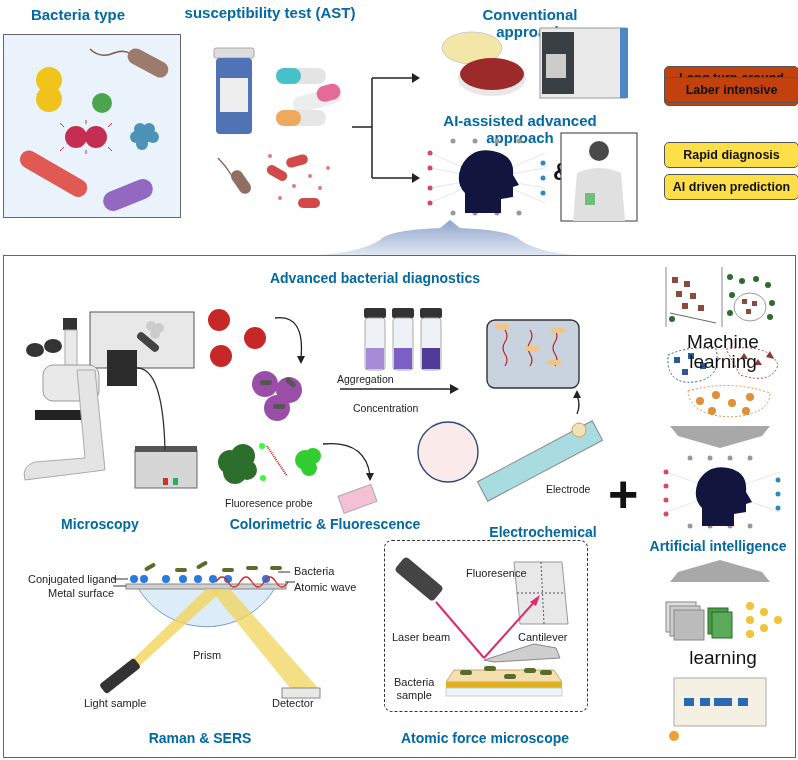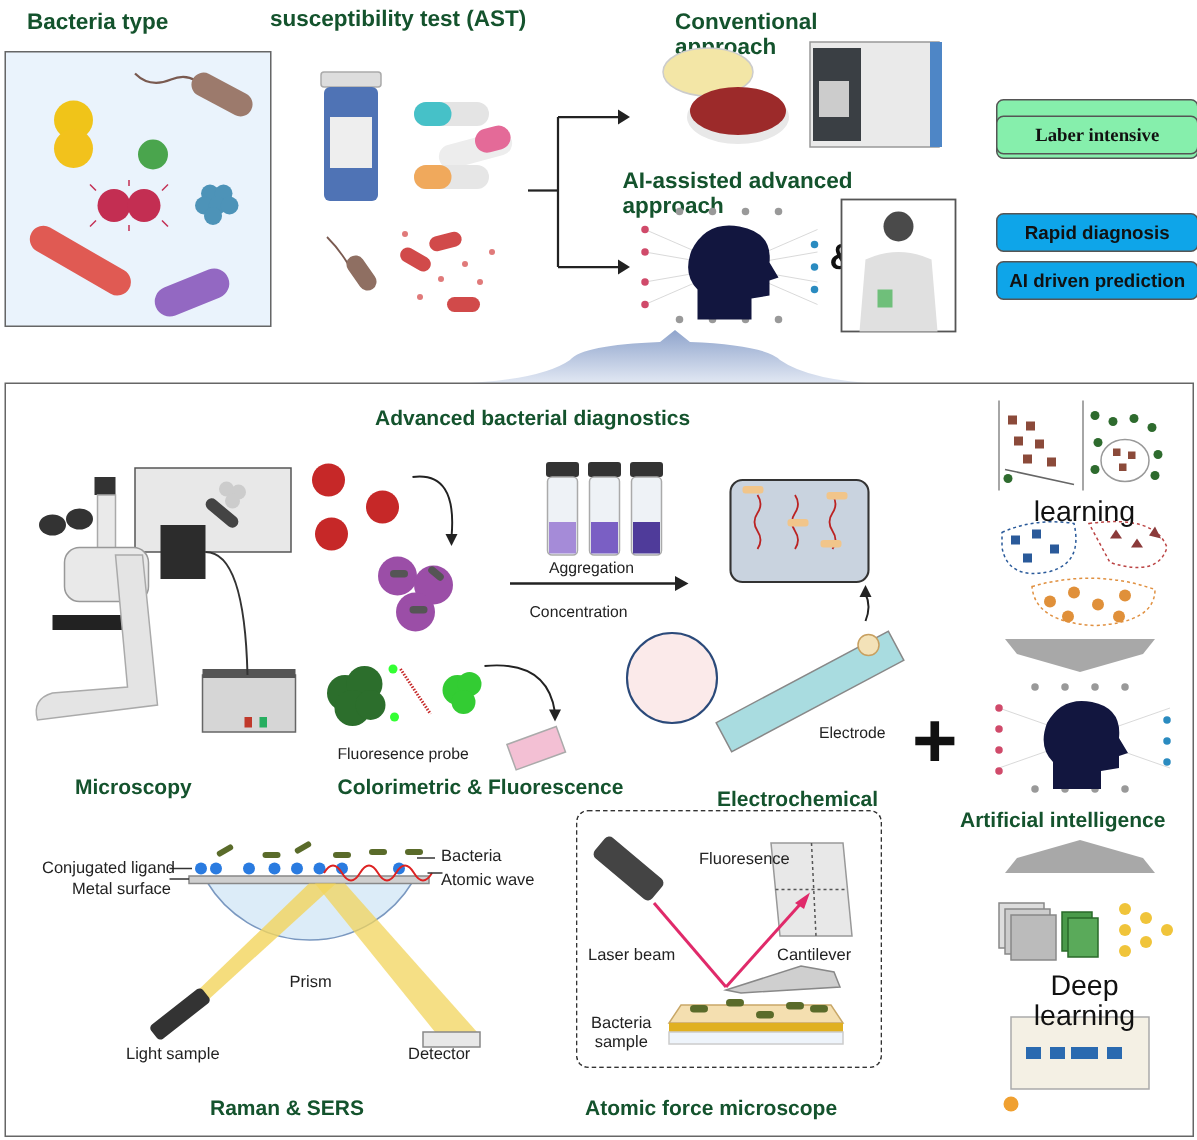--- a/index.html
+++ b/index.html
@@ -1,22 +1,22 @@
 <!DOCTYPE html>
 <html><head>
 <meta charset="utf-8">
 <style>
   html,body{margin:0;padding:0;background:#fff;}
   body{width:798px;height:760px;position:relative;overflow:hidden;font-family:"DejaVu Sans",sans-serif;color:#111;}
   .abs{position:absolute;}
-  .title{font-family:"Liberation Sans",sans-serif;font-weight:bold;font-size:15px;text-align:left;color:#14532d;}
+  .title{font-family:"Liberation Sans",sans-serif;font-weight:bold;font-size:15px;text-align:center;color:#0369a1;}
   .label{font-family:"Liberation Sans",sans-serif;font-size:11px;color:#222;}
   .pill{position:absolute;border:1px solid #555;border-radius:5px;font-family:"Liberation Sans",sans-serif;font-weight:bold;font-size:12.5px;text-align:center;display:flex;align-items:center;justify-content:center;line-height:15px;}
-  .gray{background:#86efac;font-family:Liberation Serif, serif;}
-  .blue{background:#0ea5e9;}
+  .gray{background:#c2410c;}
+  .blue{background:#fde047;}
   svg{position:absolute;overflow:visible;}
 </style>
 </head>
 <body>
 
 <div class="abs title" style="left:18px;top:6px;width:120px;">Bacteria type</div>
 
 <div class="abs" style="left:3px;top:34px;width:176px;height:182px;background:#eaf3fc;border:1.5px solid #666;">
   <svg width="176" height="182">
     <circle cx="45" cy="45" r="13" fill="#f0c419"></circle>
@@ -211,21 +211,21 @@
   <g fill="#33cc33">
       <circle cx="100" cy="160" r="10"></circle>
       <circle cx="108" cy="156" r="8"></circle>
       <circle cx="104" cy="168" r="8"></circle>
     </g>
   <path d="M118 144 Q160 140 165 175" fill="none" stroke="#222" stroke-width="1.3"></path>
   <polygon points="161,173 169,173 165,181" fill="#222"></polygon>
   <rect x="135" y="190" width="35" height="18" fill="#f3c0d4" stroke="#aaa" transform="rotate(-20 152 199)"></rect>
   <circle cx="243" cy="152" r="30" fill="#fbeaea" stroke="#2b4a7a" stroke-width="1.4"></circle>
 </svg>
-<div class="abs label" style="left:337px;top:373px;font-size:10.5px;margin-left:29px;">Aggregation</div>
+<div class="abs label" style="left:337px;top:373px;font-size:10.5px;">Aggregation</div>
 <div class="abs label" style="left:353px;top:402px;font-size:10.5px;">Concentration</div>
 <div class="abs label" style="left:225px;top:497px;font-size:10.5px;">Fluoresence probe</div>
 <div class="abs title" style="left:225px;top:516px;width:200px;font-size:14px;">Colorimetric &amp; Fluorescence</div>
 
 <svg style="left:362px;top:308px;" width="85" height="70">
   <g>
       <rect x="2" y="0" width="22" height="10" rx="2" fill="#333"></rect>
       <rect x="3" y="10" width="20" height="52" rx="3" fill="#eef2f6" stroke="#aaa"></rect>
       <rect x="4" y="40" width="18" height="21" fill="#a58bd8"></rect>
     </g>
@@ -380,20 +380,21 @@
   <g fill="#e0903a">
       <circle cx="40" cy="136" r="4"></circle>
       <circle cx="56" cy="130" r="4"></circle>
       <circle cx="72" cy="138" r="4"></circle>
       <circle cx="90" cy="132" r="4"></circle>
       <circle cx="52" cy="146" r="4"></circle>
       <circle cx="86" cy="146" r="4"></circle>
     </g>
 </svg>
 <div class="abs" style="left:660px;top:332px;width:126px;text-align:center;font-family:'Liberation Sans',sans-serif;font-size:19px;line-height:20px;">
+  <div>Machine</div>
   <div>learning</div>
 </div>
 <svg style="left:670px;top:426px;" width="100" height="24">
   <polygon points="0,0 100,0 92,10 50,22 8,10" fill="#a8a8a8"></polygon>
 </svg>
 <svg style="left:660px;top:452px;" width="126" height="80">
   <g stroke="#ccc" stroke-width="0.5">
       <line x1="6" y1="20" x2="120" y2="60"></line>
       <line x1="6" y1="60" x2="120" y2="20"></line>
     </g>
@@ -441,15 +442,14 @@
   <rect x="14" y="86" width="92" height="48" fill="#f4f0e4" stroke="#aaa"></rect>
   <g fill="#2a6ab0">
       <rect x="24" y="106" width="10" height="8"></rect>
       <rect x="40" y="106" width="10" height="8"></rect>
       <rect x="54" y="106" width="18" height="8"></rect>
       <rect x="78" y="106" width="10" height="8"></rect>
     </g>
   <circle cx="14" cy="144" r="5" fill="#f0a030"></circle>
 </svg>
 <div class="abs" style="left:660px;top:648px;width:126px;text-align:center;font-family:'Liberation Sans',sans-serif;font-size:19px;line-height:20px;">
-  <div>Deep</div>
   <div>learning</div>
 </div>
 
 </body></html>

